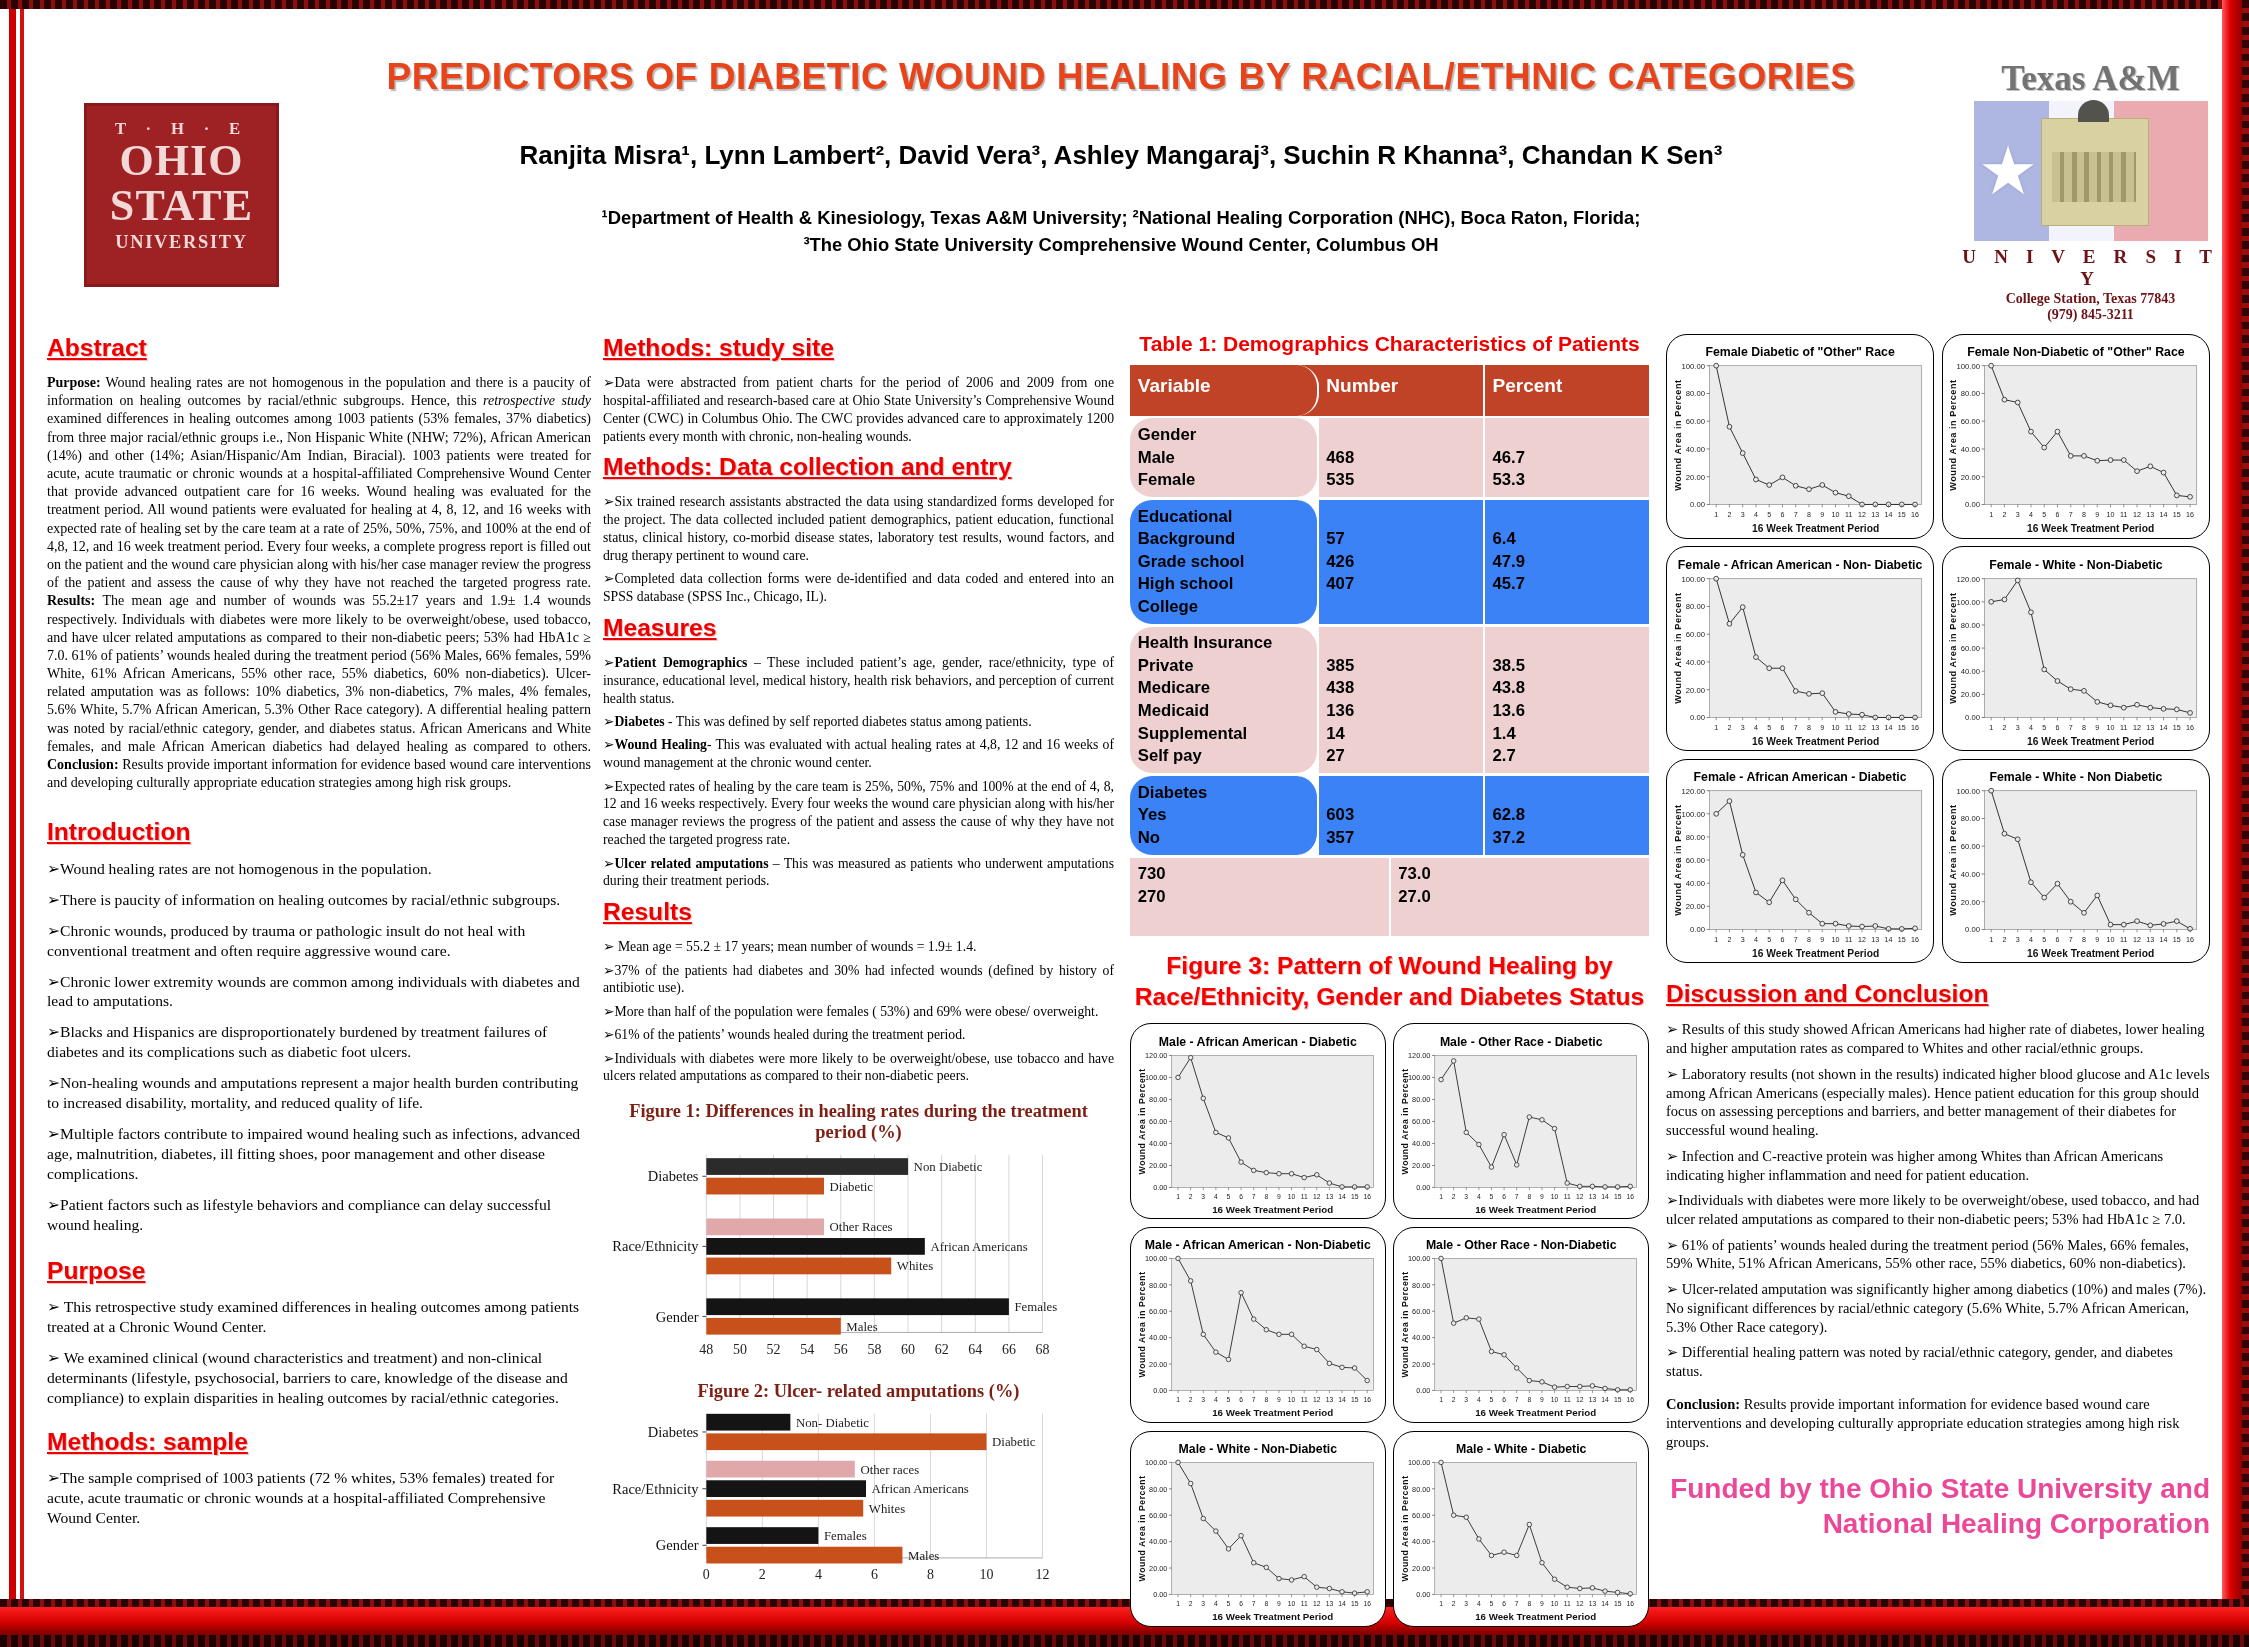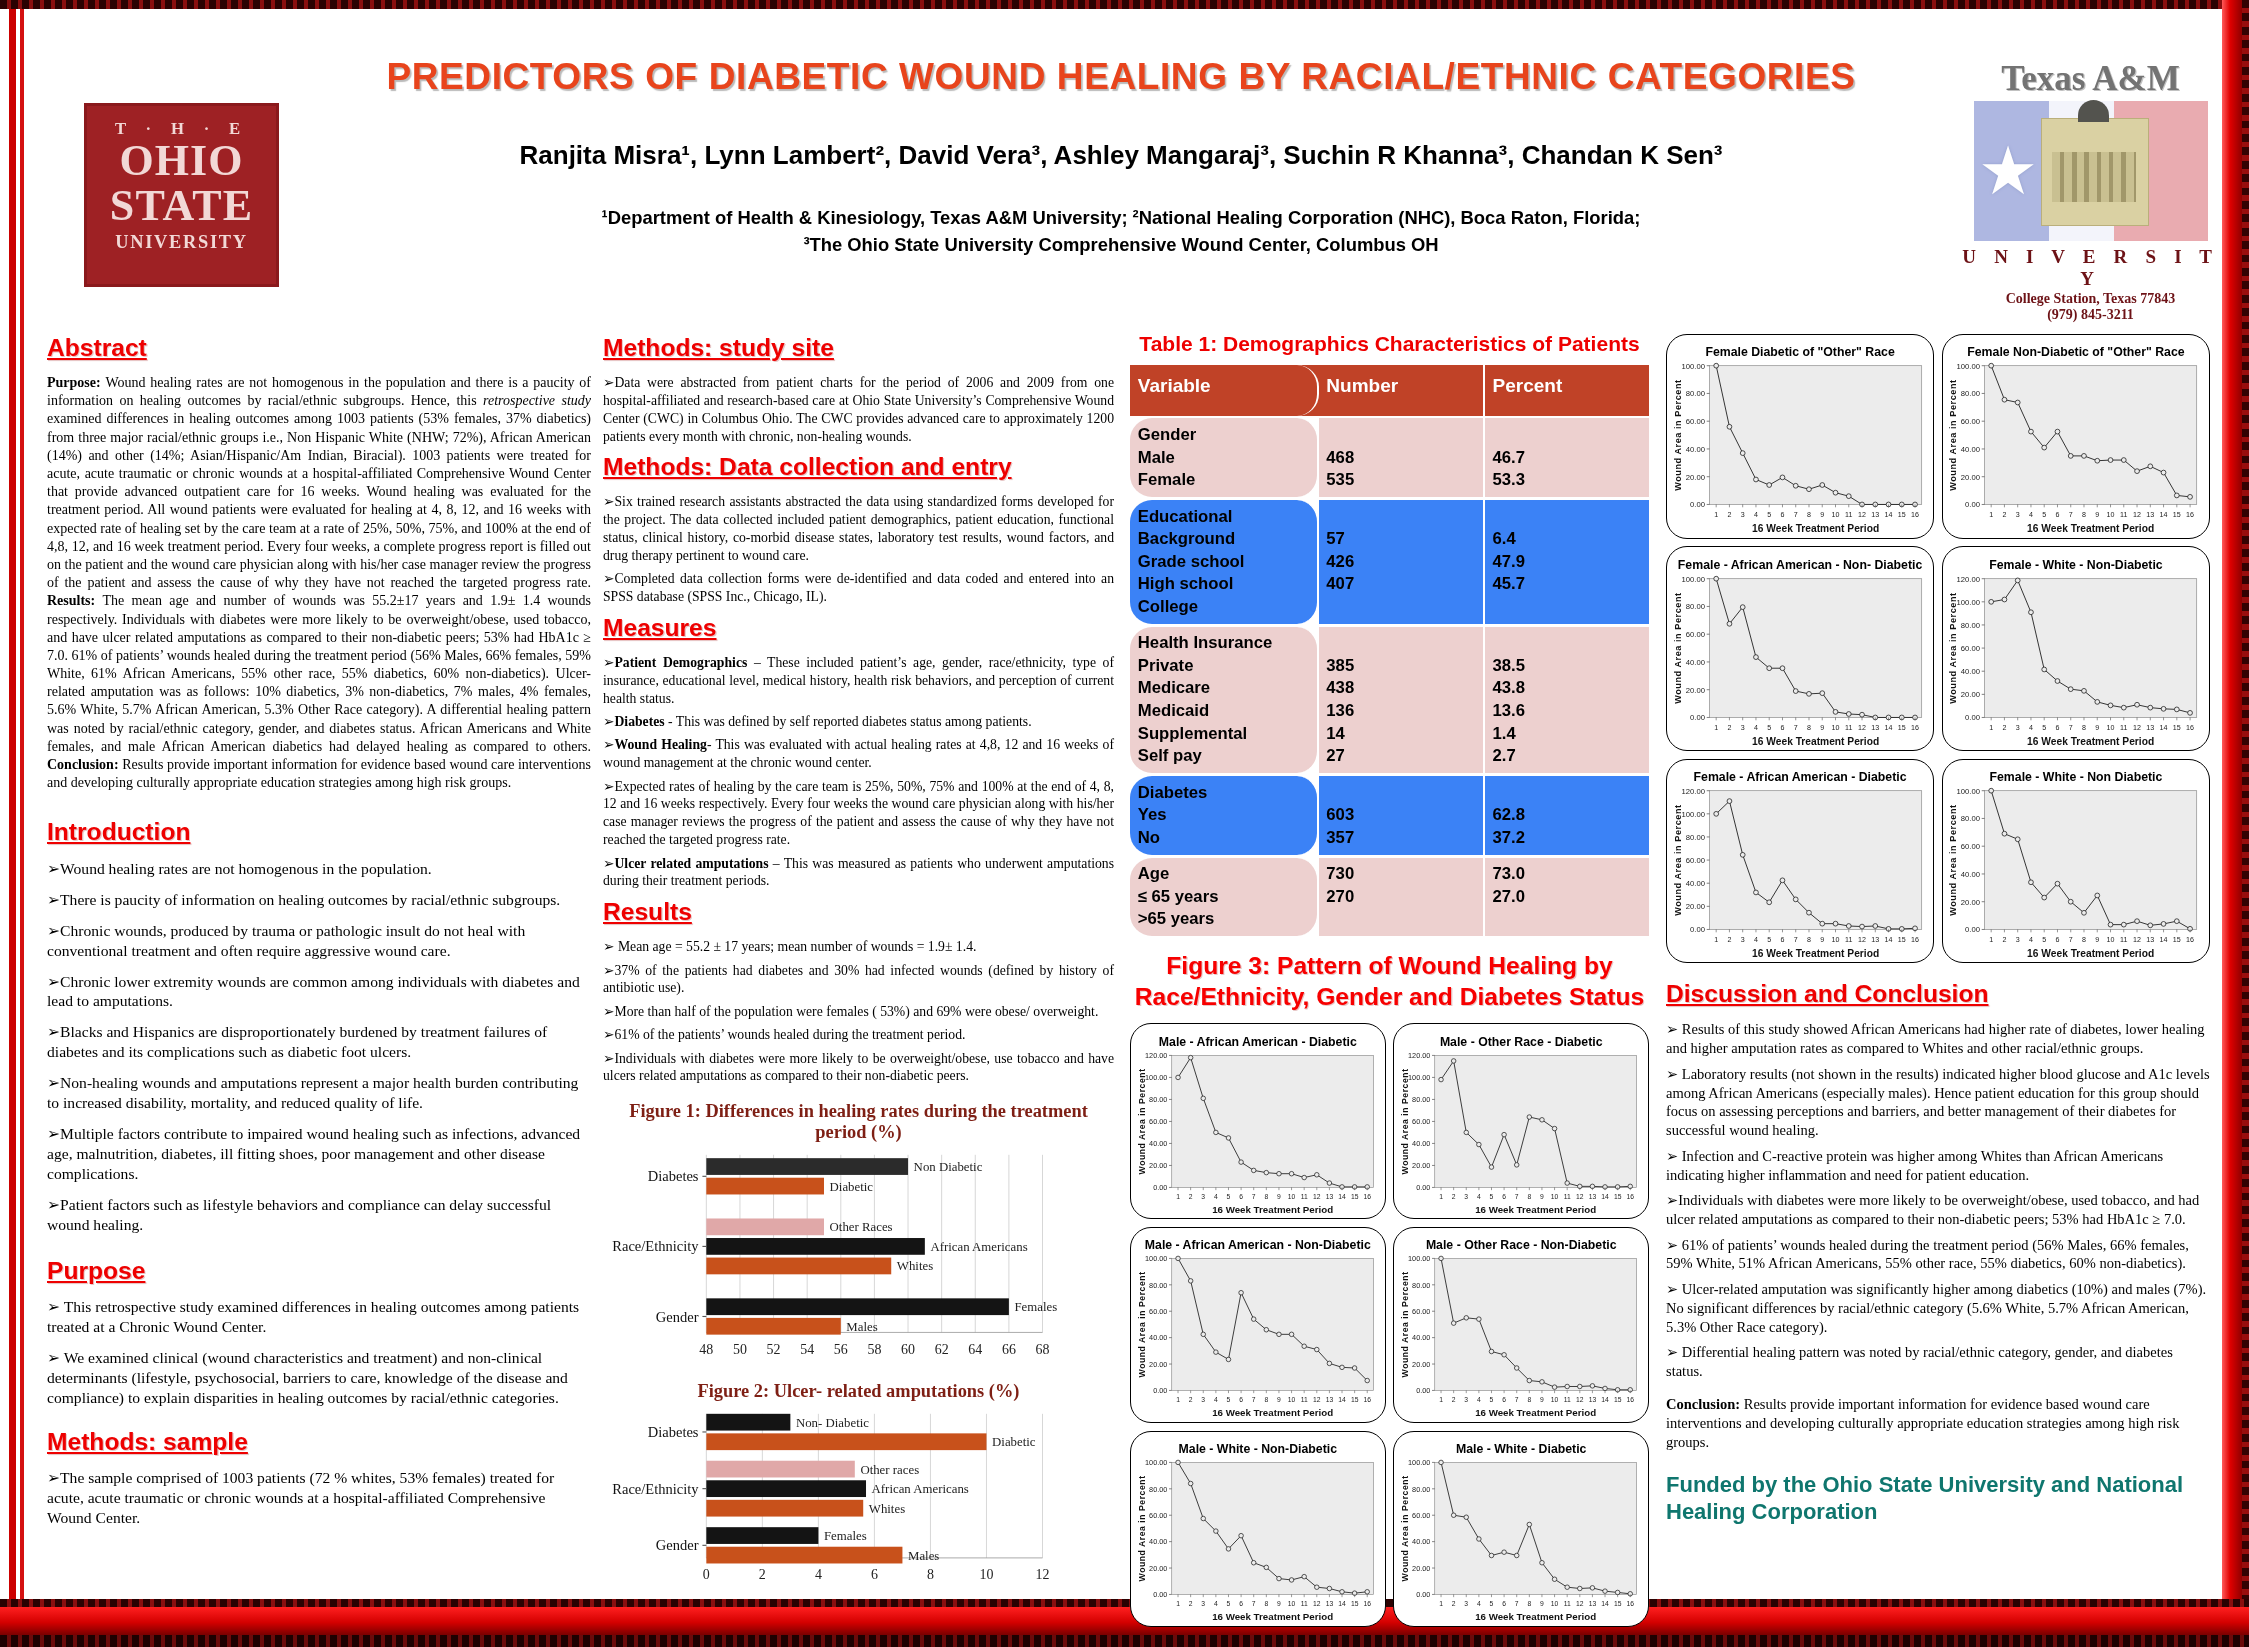--- a/index.html
+++ b/index.html
@@ -40,21 +40,21 @@
   .col4{left:1666px;width:544px;top:334px;}
   .h-red{font-family:"Liberation Sans",sans-serif;font-weight:bold;font-size:24.6px;color:#EE0000;text-decoration:underline;text-align:left;margin:7.8px 0 12.3px;text-shadow:1.1px 1.1px 0 #e7c6c6;}
   .abstract{font-size:14px;line-height:1.3;text-align:justify;}
   .bullets .bullet{margin:0 0 11px;}
   .col1 .bullets{font-size:15.6px;line-height:1.28;}
   .col2 .bullets{font-size:13.7px;line-height:1.3;text-align:justify;}
   .col2 .bullets .bullet{margin:0 0 5.6px;}
   .col4 .bullets{font-size:14.5px;line-height:1.3;}
   .col4 .bullets .bullet{margin:0 0 6.7px;}
   .concl{font-size:14.5px;line-height:1.3;margin-top:14.5px;}
-  .funded{font-family:"Liberation Sans",sans-serif;font-weight:bold;font-size:22px;color:#0f766e;text-align:left;margin-top:19px;line-height:1.25;}
+  .funded{font-family:"Liberation Sans",sans-serif;font-weight:bold;font-size:28px;color:#ec4899;text-align:right;margin-top:19px;line-height:1.25;}
   
   .t1-title{font-family:"Liberation Sans",sans-serif;font-weight:bold;font-size:21px;color:#EE0000;text-align:center;margin:5.6px 0 9px;}
   .t1{width:100%;font-family:"Liberation Sans",sans-serif;}
   .t1-head{display:flex;background:#C04227;color:#fff;font-weight:bold;font-size:19px;}
   .t1-head .t1c{padding:10px 7.8px 19px;}
   .trow{display:flex;margin-top:2.8px;font-weight:bold;font-size:16.7px;line-height:1.35;color:#000;}
   .t1c{flex:1 1 0;border-right:2.8px solid #fff;padding:5.6px 7.8px;}
   .t1c:last-child{border-right:none;}
   .t1c.v{flex:1.15 1 0;border-radius:22px;}
   .shadeA{background:#EDD0CF;}
@@ -339,25 +339,20 @@
               <div>603</div>
               <div>357</div>
             </div>
             <div class="t1c  shadeB">
               <div>&nbsp;</div>
               <div>62.8</div>
               <div>37.2</div>
             </div>
           </div>
           <div class="trow">
-            <div class="t1c v shadeA">
-              <div>Age</div>
-              <div>≤ 65 years</div>
-              <div>&gt;65 years</div>
-            </div>
             <div class="t1c  shadeA">
               <div>730</div>
               <div>270</div>
               <div>&nbsp;</div>
             </div>
             <div class="t1c  shadeA">
               <div>73.0</div>
               <div>27.0</div>
               <div>&nbsp;</div>
             </div>

